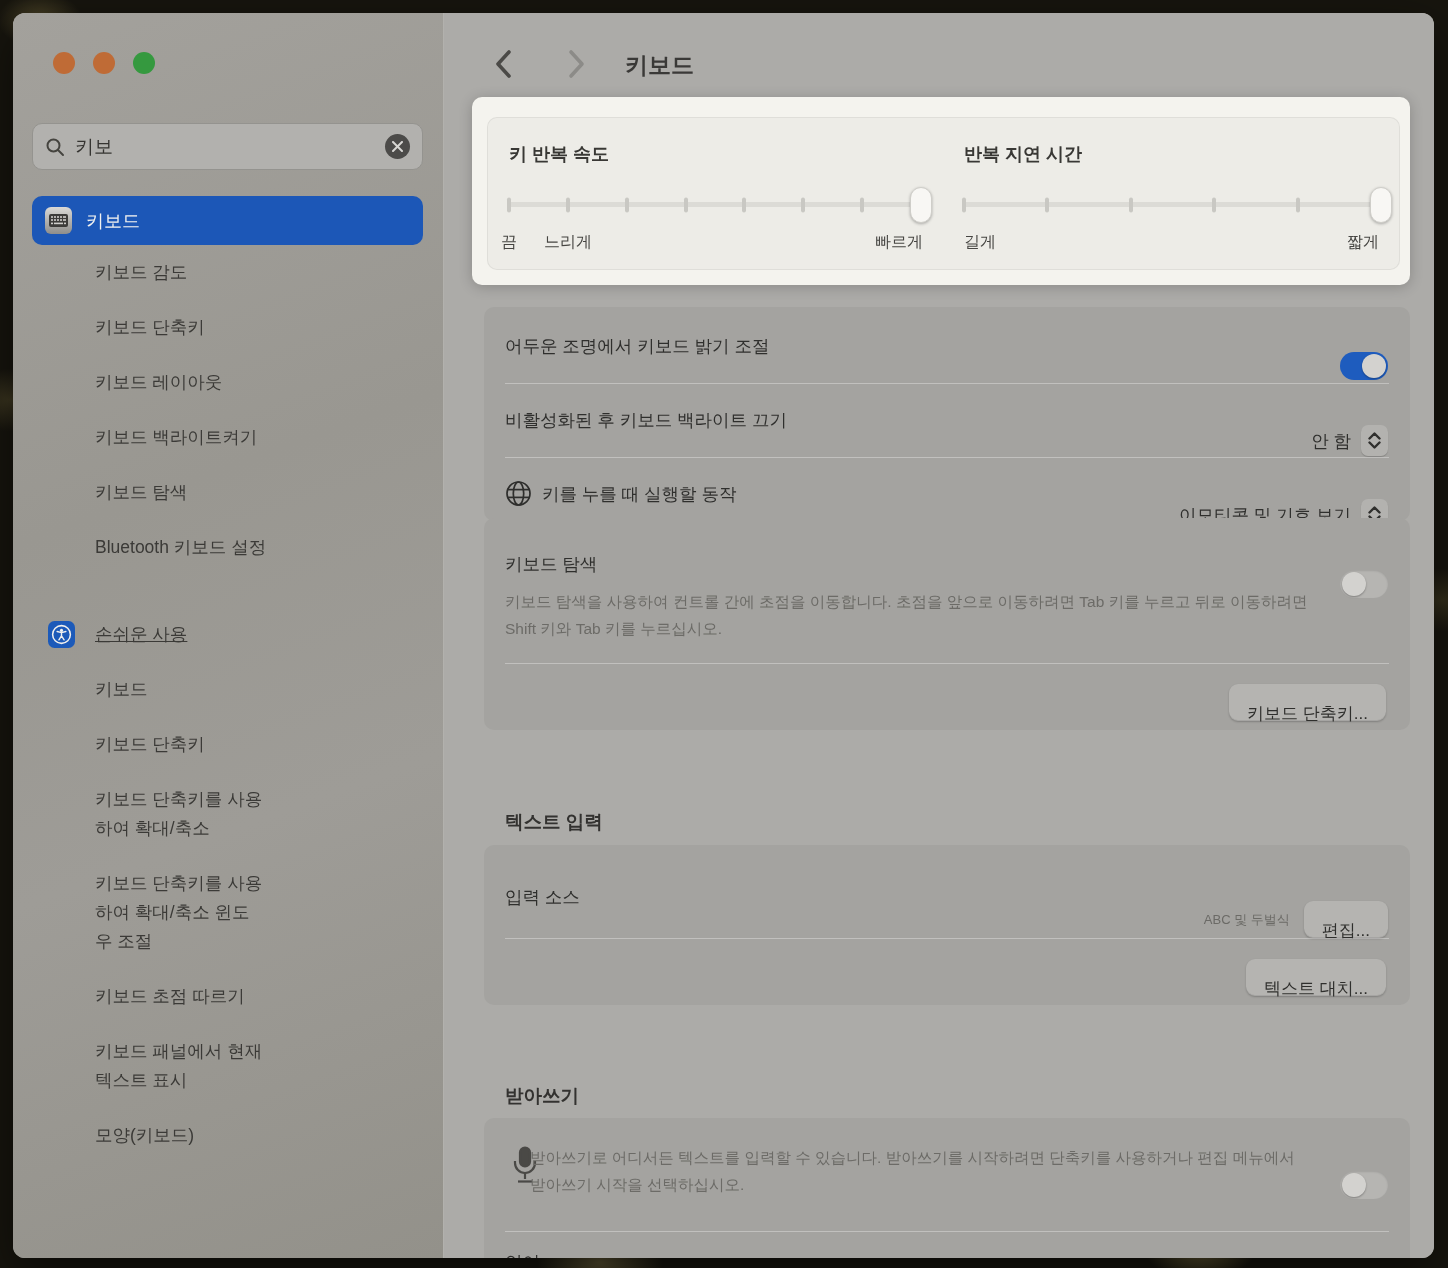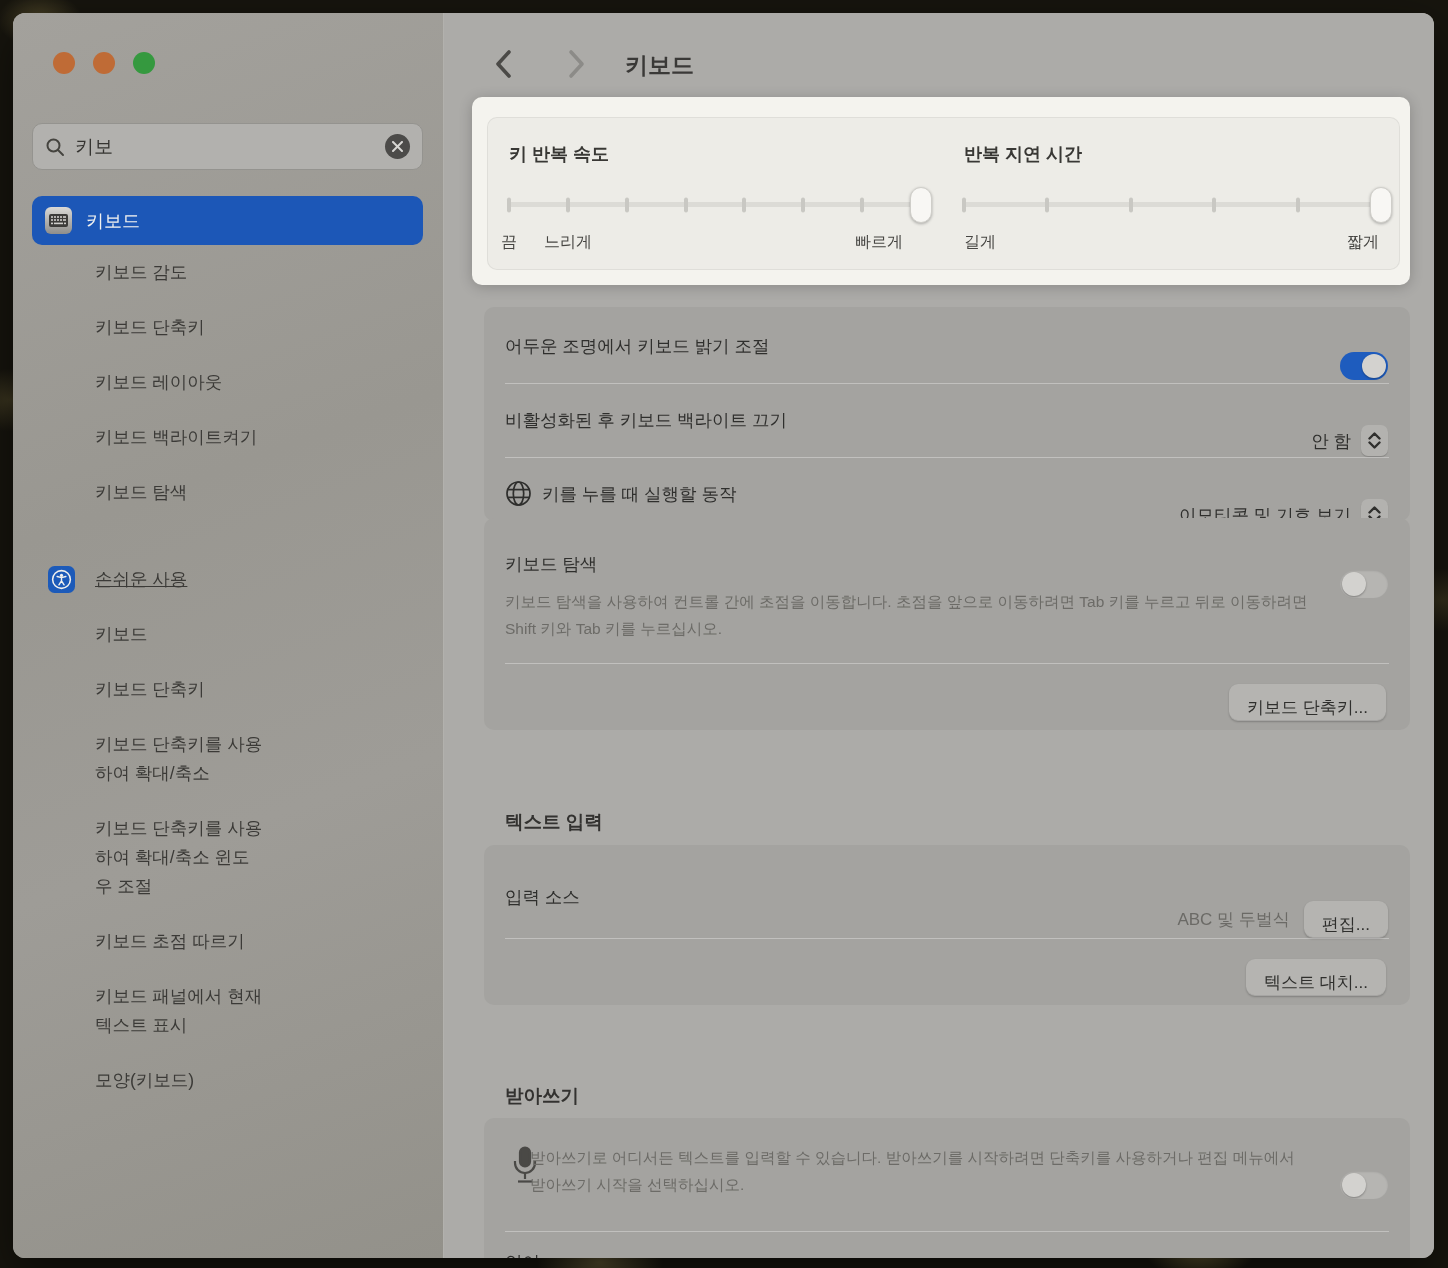--- a/index.html
+++ b/index.html
@@ -94,21 +94,21 @@
     box-shadow:0 1px 1px rgba(0,0,0,0.18); flex:none; }
   .right-group { position:absolute; right:22px; display:flex; align-items:center; gap:10px;margin-top:20px; }
   .toggle { width:48px; height:28px; border-radius:14px; position:relative; flex:none; }
   .toggle.on { background:#1e5cbe; }
   .toggle.off { background:#b6b5b2; box-shadow:inset 0 1px 2px rgba(0,0,0,0.12); }
   .knob { position:absolute; top:2px; width:24px; height:24px; border-radius:50%;
     background:#d3d2cf; box-shadow:0 1px 2px rgba(0,0,0,0.3); }
   .toggle.on .knob { right:2px; }
   .toggle.off .knob { left:2px; }
   .desc { font-size:15.5px; line-height:27px; color:#6c6b67; }
-  .push-btn { background:#b5b4b1; border:none; border-radius:9px; height:37px; padding:12px 18px;
+  .push-btn { background:#b5b4b1; border:none; border-radius:9px; height:37px; padding:18px 18px;
     font:17px "Liberation Sans","DejaVu Sans",sans-serif; color:#2f2f2d;
     box-shadow:0 1px 2px rgba(0,0,0,0.22), inset 0 -1px 0 rgba(0,0,0,0.08); }
   .section-title { position:absolute; left:61px; font-size:18.5px; font-weight:bold; color:#333230; }
   svg { display:block; }
 </style>
 </head>
 <body>
 
 <div class="window">
 
@@ -168,20 +168,23 @@
           </li>
         <li>
             <span class="txt">키보드 레이아웃</span>
           </li>
         <li>
             <span class="txt">키보드 백라이트켜기</span>
           </li>
         <li>
             <span class="txt">키보드 탐색</span>
           </li>
+        <li>
+            <span class="txt">Bluetooth 키보드 설정</span>
+          </li>
         <li class="with-icon section-start">
           <span class="axx-icon">
             <svg width="21" height="21" viewBox="0 0 22 22">
                 <circle cx="11" cy="11" r="9.3" fill="none" stroke="#f0f0ee" stroke-width="1.6"></circle>
                 <circle cx="11" cy="6.7" r="1.7" fill="#f0f0ee"></circle>
                 <path d="M11 9 L6.4 7.9 M11 9 L15.6 7.9 M11 9 L11 12.5 M11 12.5 L8.3 16.6 M11 12.5 L13.7 16.6" stroke="#f0f0ee" stroke-width="1.5" fill="none" stroke-linecap="round"></path>
               </svg>
           </span>
           <span class="txt">손쉬운 사용</span>
         </li>
@@ -235,21 +238,21 @@
             <div class="tick" style="left:28.57%"></div>
             <div class="tick" style="left:42.86%"></div>
             <div class="tick" style="left:57.14%"></div>
             <div class="tick" style="left:71.43%"></div>
             <div class="tick" style="left:85.71%"></div>
             <div class="tick" style="left:100%"></div>
           <div class="handle"></div>
         </div>
         <div class="slider-lbl" style="left:13px">끔</div>
         <div class="slider-lbl" style="left:80px; transform:translateX(-50%)">느리게</div>
-        <div class="slider-lbl" style="right:496px">빠르게</div>
+        <div class="slider-lbl" style="right:476px">빠르게</div>
 
         <div class="slider-title" style="left:476px">반복 지연 시간</div>
         <div class="track" style="left:476px; width:417px">
           <div class="tick" style="left:0%"></div>
             <div class="tick" style="left:20%"></div>
             <div class="tick" style="left:40%"></div>
             <div class="tick" style="left:60%"></div>
             <div class="tick" style="left:80%"></div>
             <div class="tick" style="left:100%"></div>
           <div class="handle"></div>
@@ -313,21 +316,21 @@
       </div>
       <div class="desc" style="position:absolute; left:21px; top:70px; width:836px">키보드 탐색을 사용하여 컨트롤 간에 초점을 이동합니다. 초점을 앞으로 이동하려면 Tab 키를 누르고 뒤로 이동하려면 Shift 키와 Tab 키를 누르십시오.</div>
       <div class="divider" style="top:145px"></div>
       <button class="push-btn" style="position:absolute; right:24px; top:166px">키보드 단축키...</button>
     </div>
 
     <div class="section-title" style="top:796px">텍스트 입력</div>
     <div class="card" style="top:832px; height:160px">
       <div class="row-label" style="top:40px">입력 소스</div>
       <div class="right-group" style="top:36px; gap:14px">
-        <span class="row-value value-gray" style="font-size:17px">ABC 및 두벌식</span>
+        <span class="row-value value-gray" style="font-size:13px">ABC 및 두벌식</span>
         <button class="push-btn">편집...</button>
       </div>
       <div class="divider" style="top:93px"></div>
       <button class="push-btn" style="position:absolute; right:24px; top:114px">텍스트 대치...</button>
     </div>
 
     <div class="section-title" style="top:1070px">받아쓰기</div>
     <div class="card" style="top:1105px; height:170px">
       <span style="position:absolute; left:28px; top:28px">
         <svg width="26" height="38" viewBox="0 0 26 38">

